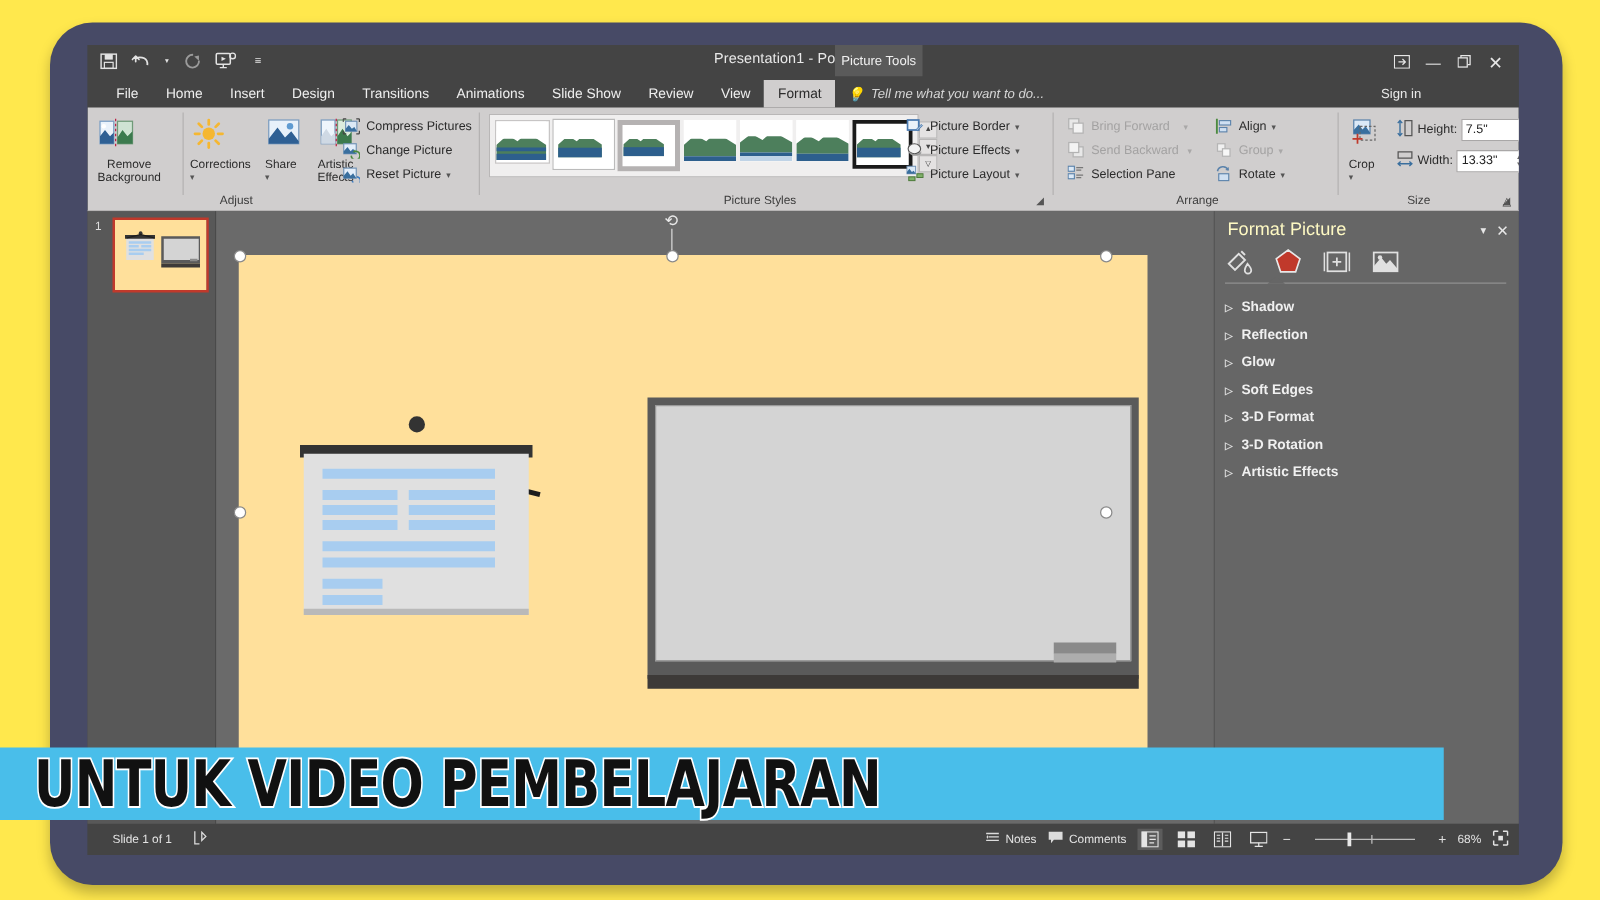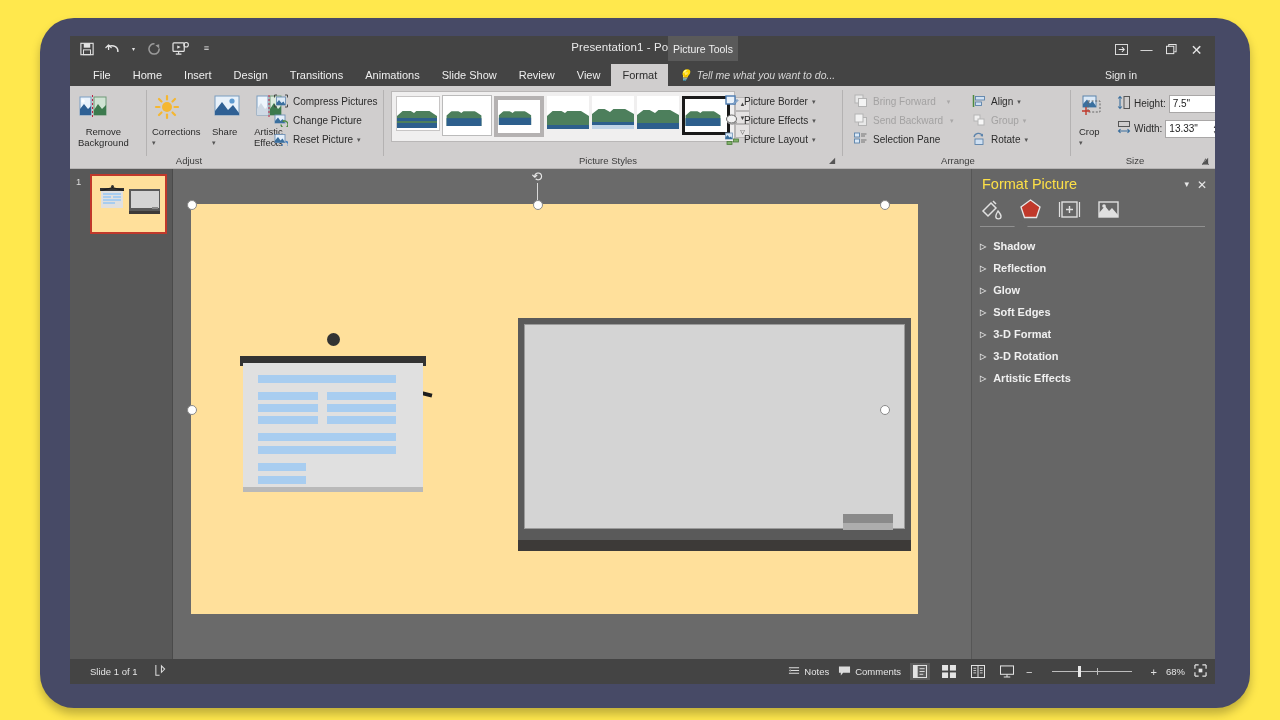--- a/index.html
+++ b/index.html
@@ -193,21 +193,21 @@
   .wb-tray { position:absolute; left:0; bottom:-8px; width:100%; height:11px; background:#3d3a38; }
   .eraser1 { position:absolute; width:50px; height:9px; background:#8a8a8a; }
   .eraser2 { position:absolute; width:50px; height:7px; background:#adadad; }
 
   
   .fpane {
     position:absolute; right:0; top:0; width:243px; height:100%;
     background:#666666; border-left:1px solid #565656;
   }
   .fptitle {
-    position:absolute; left:10px; top:7px; font-size:14.5px; color:#fde047;
+    position:absolute; left:10px; top:7px; font-size:14.5px; color:#fef9c3;
   }
   .fpclose { position:absolute; right:8px; top:9px; font-size:12px; color:#e8e8e8; }
   .fpdrop { position:absolute; right:26px; top:10px; font-size:9px; color:#e8e8e8; }
   .fpicons { position:absolute; left:8px; top:30px; display:flex; gap:15px; align-items:flex-end; }
   .fpicon { width:24px; height:22px; position:relative; }
   .fprule { position:absolute; left:8px; top:57px; right:10px; height:1px; background:#909090; }
   .fparrowup {
     position:absolute; left:42px; top:52px; width:0; height:0;
     border-left:7px solid transparent; border-right:7px solid transparent;
     border-bottom:6px solid #666666;
@@ -905,14 +905,17 @@
           <svg width="13" height="13" viewBox="0 0 14 14">
               <path d="M1 1 L5 1 M1 1 L1 5 M13 1 L9 1 M13 1 L13 5 M1 13 L5 13 M1 13 L1 9 M13 13 L9 13 M13 13 L13 9" stroke="#e4e4e4" stroke-width="1.3"></path>
               <rect x="5" y="5" width="4" height="4" fill="#e4e4e4"></rect>
             </svg>
         </span>
       </div>
     </div>
 
   </div>
 
+  <div class="banner banner-blue">
+    <span class="banner-text">UNTUK VIDEO PEMBELAJARAN</span>
+  </div>
 
 </div>
 
 </body></html>

